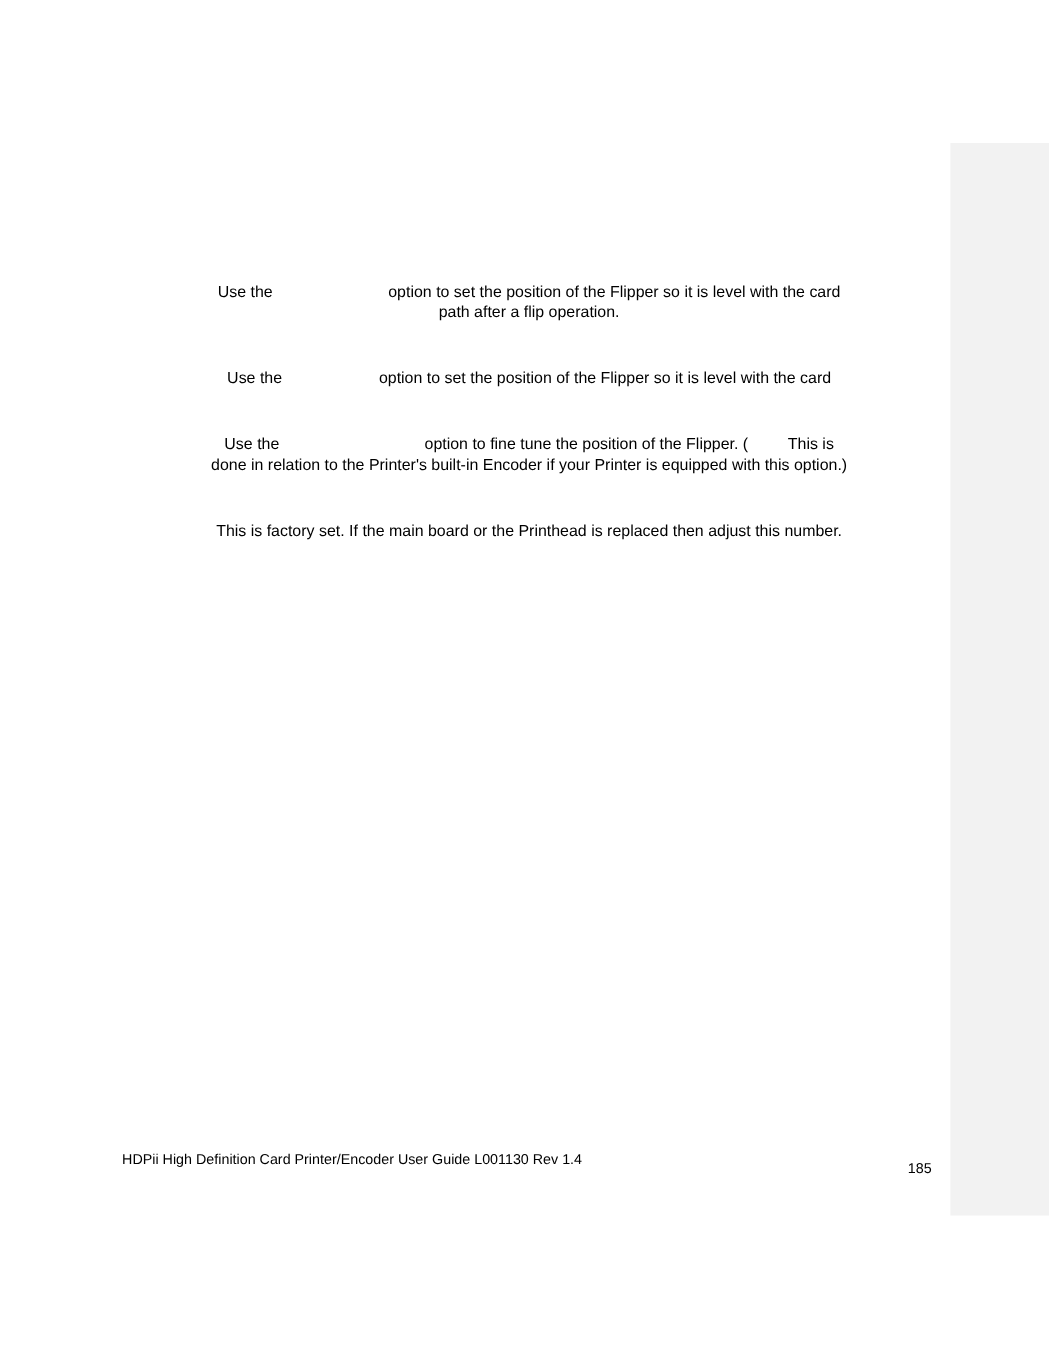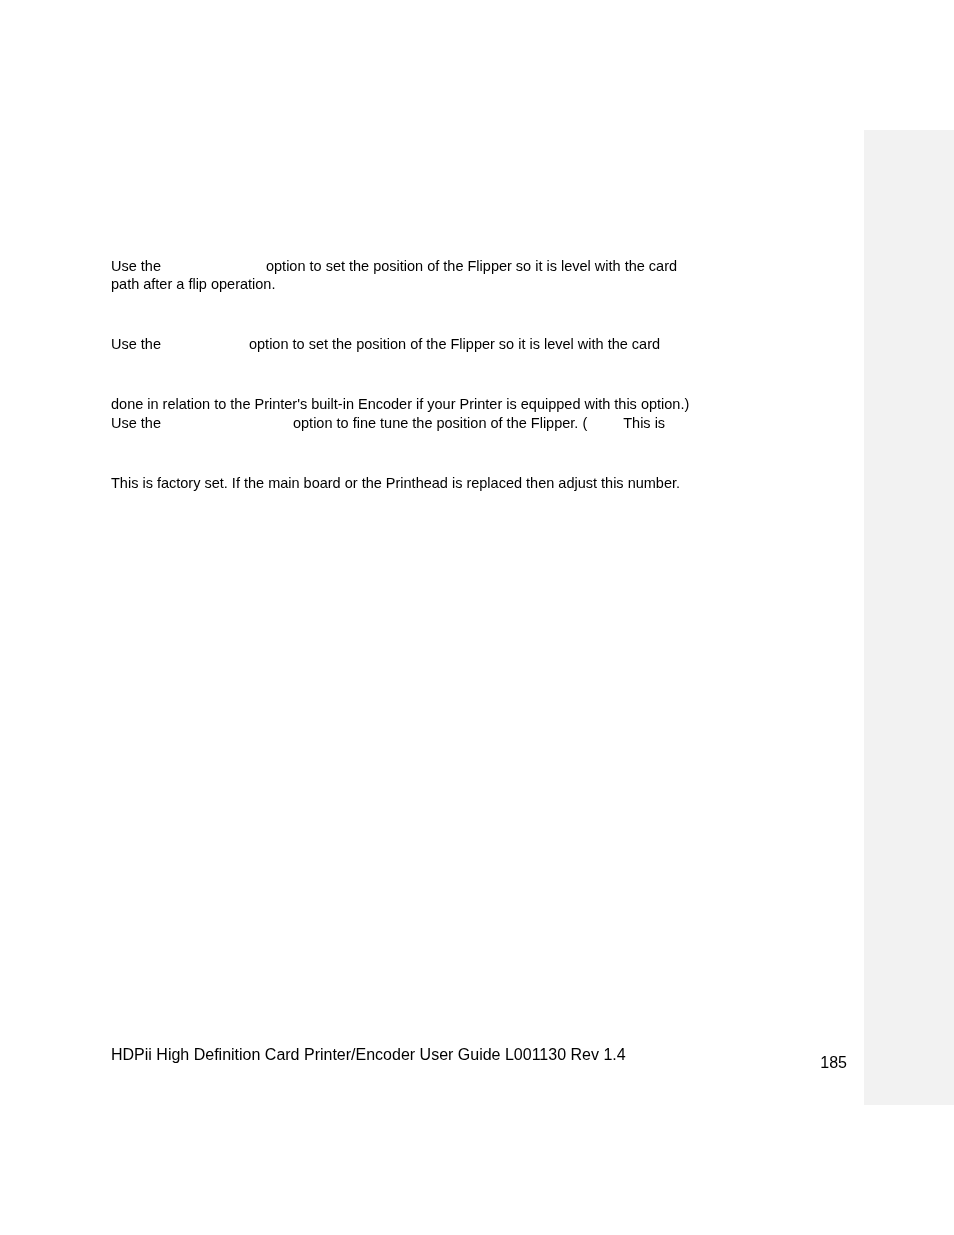--- a/index.html
+++ b/index.html
@@ -33,20 +33,21 @@
     width: 740px;
     font-size: 14.5px;
     line-height: 1.25;
     color: #000000;
   }
   .section {
     margin-bottom: 42px;
   }
   .section p {
     margin: 0;
+    text-align: center;
   }
   .bullets {
     margin-top: 10px;
   }
   .bullet {
     display: flex;
     align-items: flex-start;
     margin-bottom: 6px;
     padding-left: 8px;
   }
@@ -58,21 +59,21 @@
     border-radius: 50%;
     margin-top: 6px;
     margin-right: 12px;
     flex-shrink: 0;
   }
   .footer {
     position: absolute;
     left: 111px;
     top: 1046px;
     width: 740px;
-    font-size: 16px;
+    font-size: 13px;
     color: #000;
   }
   .footer-left {
     float: left;
   }
   .footer-right {
     float: right;
     margin-top: 8px;
     margin-right: 4px;
   }
@@ -99,24 +100,24 @@
       <p>path after a flip operation.</p>
     </div>
 
     <div class="section">
       <p>
         <span>Use the</span><span class="gap gap-sm"></span><span>option to set the position of the Flipper so it is level with the card</span>
       </p>
     </div>
 
     <div class="section">
-      <p>done in relation to the Printer's built-in Encoder if your Printer is equipped with this option.)</p>
       <p>
         <span>Use the</span><span class="gap gap-lg"></span><span>option to fine tune the position of the Flipper. (</span><span class="gap gap-xs"></span><span>This is</span>
       </p>
+      <p>done in relation to the Printer's built-in Encoder if your Printer is equipped with this option.)</p>
     </div>
 
     <div class="section">
       <p>This is factory set. If the main board or the Printhead is replaced then adjust this number.</p>
     </div>
 
   </div>
 
   <div class="footer">
     <span class="footer-left">HDPii High Definition Card Printer/Encoder User Guide    L001130 Rev 1.4</span>

